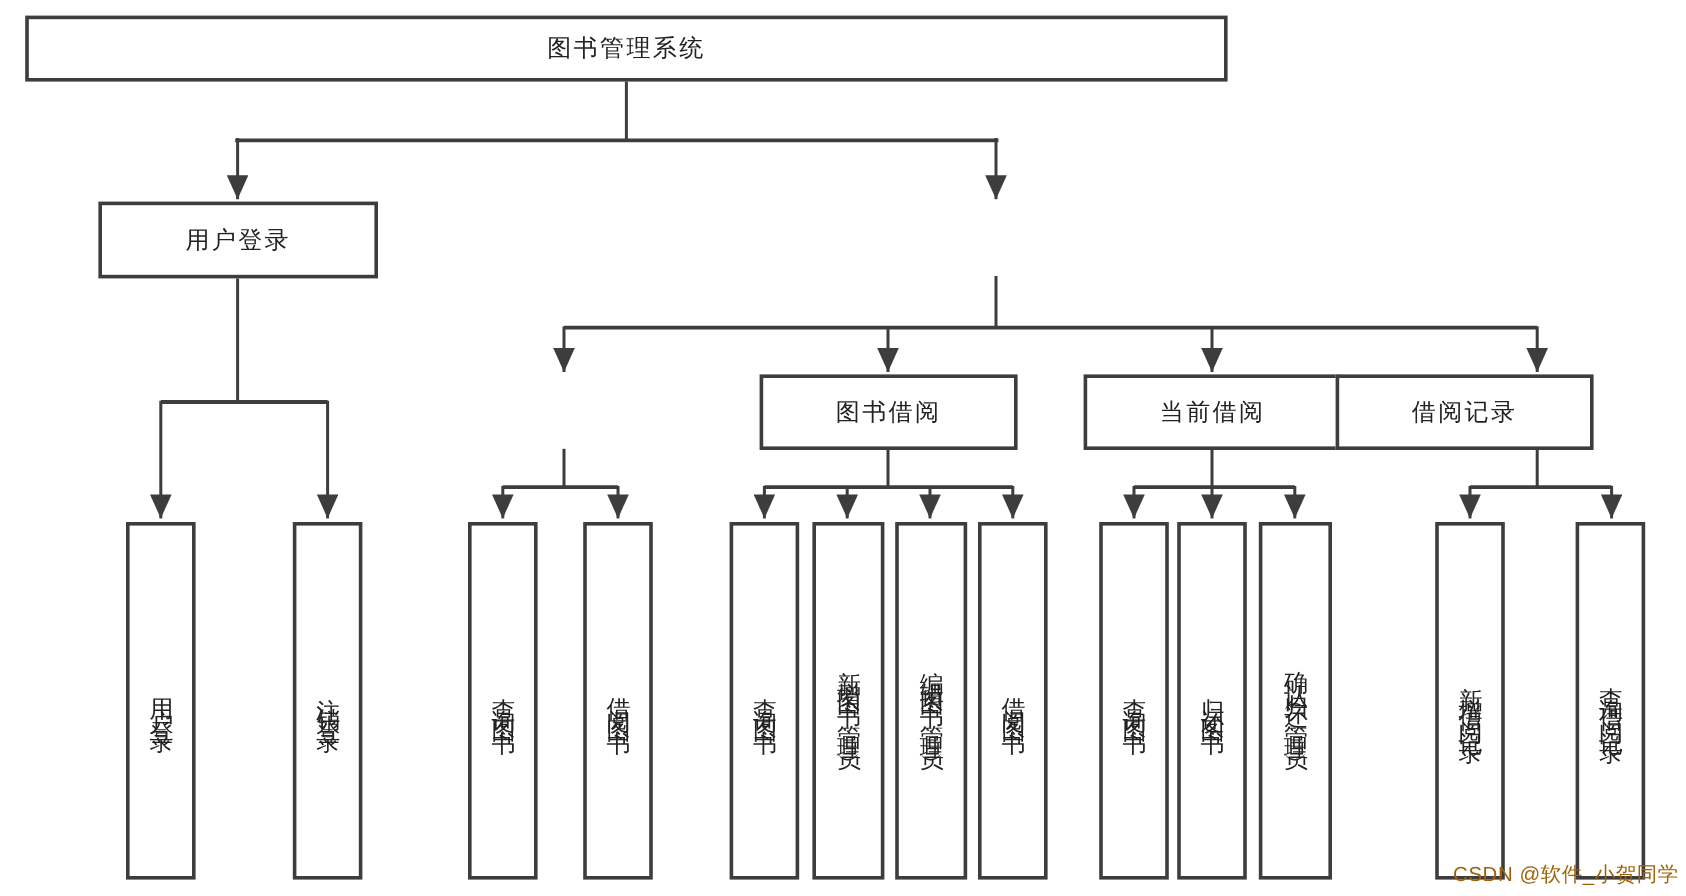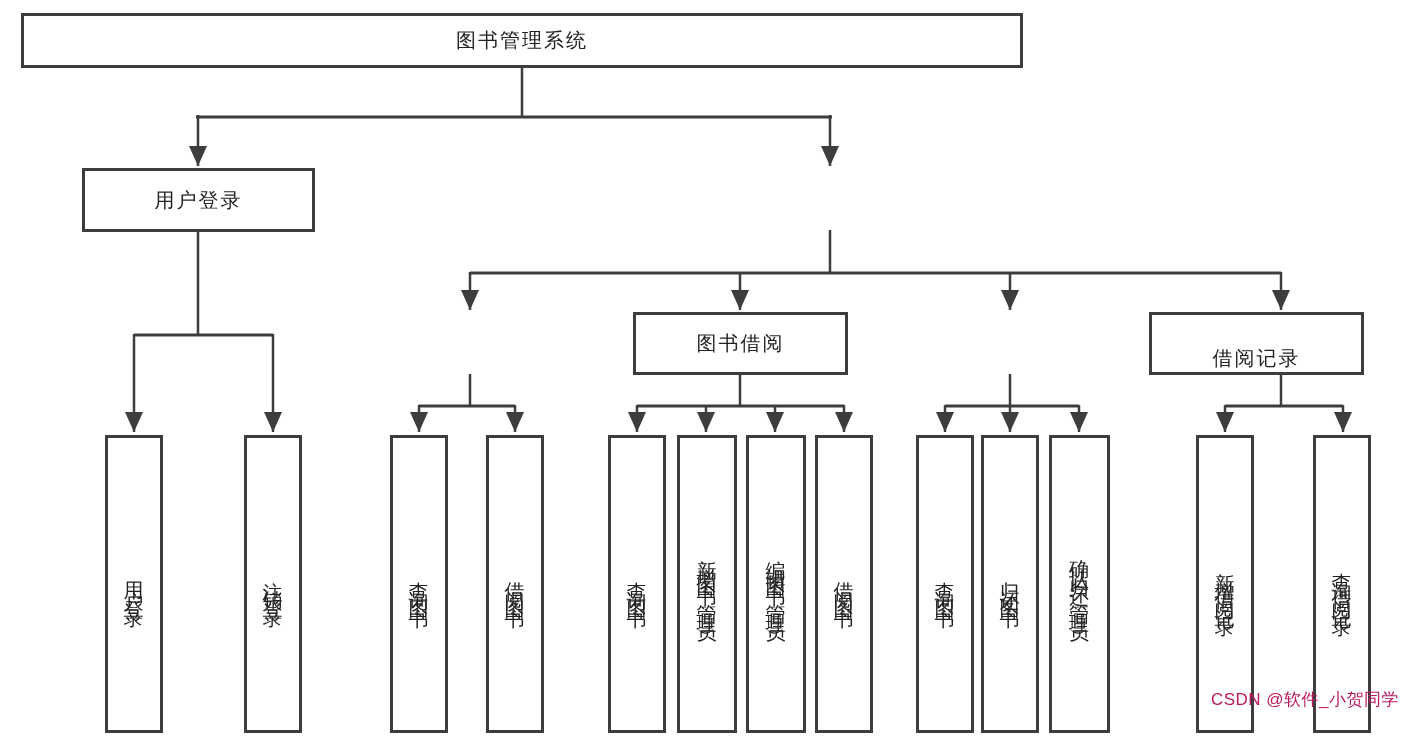--- a/index.html
+++ b/index.html
@@ -58,24 +58,24 @@
   }
   .leaf .vtext {
     writing-mode: vertical-rl;
     font-size: 20px;
     letter-spacing: 9px;
     line-height: 1;
     text-align: center;
   }
   #watermark {
     position: absolute;
-    top: 688px;
+    top: 717px;
     right: 6px;
     font-size: 17px;
-    color: #be185d;
+    color: #a16207;
     letter-spacing: 0.5px;
     z-index: 10;
     white-space: nowrap;
   }
 </style>
 </head>
 <body>
 
 <div id="canvas">
 
@@ -131,21 +131,24 @@
     <span>图书管理系统</span>
   </div>
 
   <div class="node" style="left:82px; top:168px; width:233px; height:64px;">
     <span>用户登录</span>
   </div>
 
   <div class="node" style="left:633px; top:312px; width:215px; height:63px;align-items:center;">
     <span>图书借阅</span>
   </div>
-  <div class="node" style="left:1149px; top:312px; width:215px; height:63px;align-items:flex-end;">
+  <div class="node" style="left:903px; top:312px; width:215px; height:63px;">
+    <span>当前借阅</span>
+  </div>
+  <div class="node" style="left:1113px; top:312px; width:215px; height:63px;">
     <span>借阅记录</span>
   </div>
 
   <div class="leaf" style="left:105px;">
     <span class="vtext">用户登录</span>
   </div>
   <div class="leaf" style="left:244px;">
     <span class="vtext">注销登录</span>
   </div>
 

